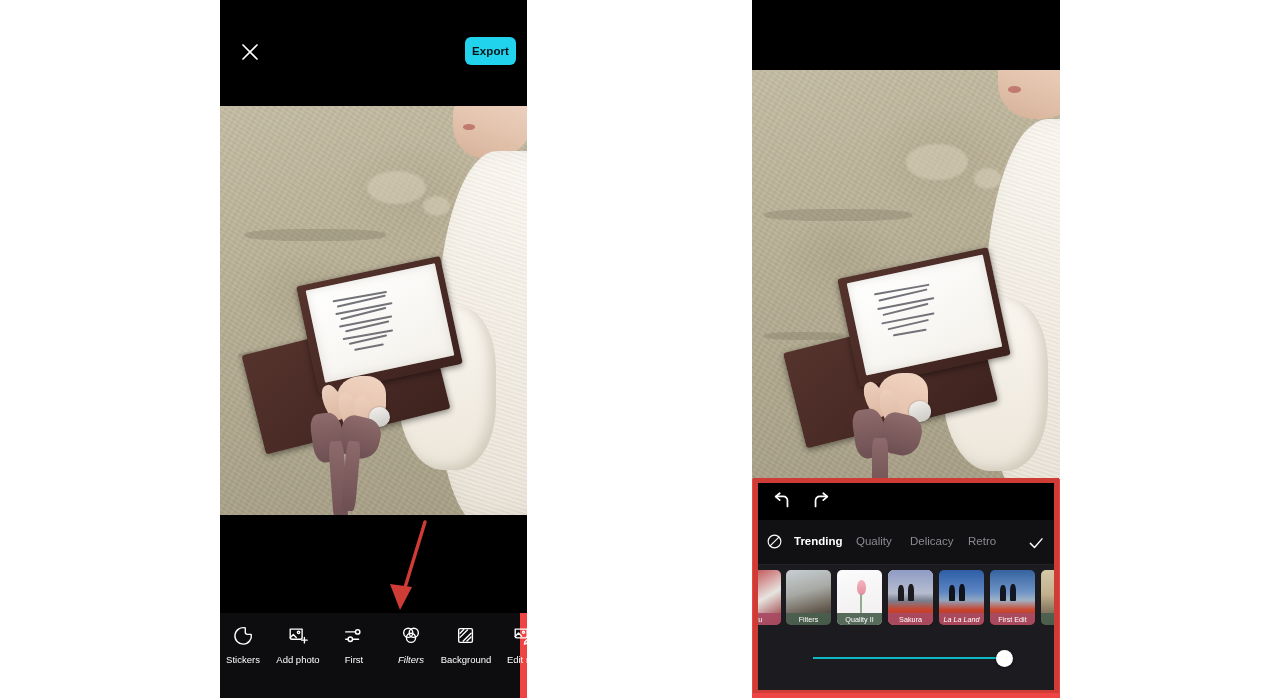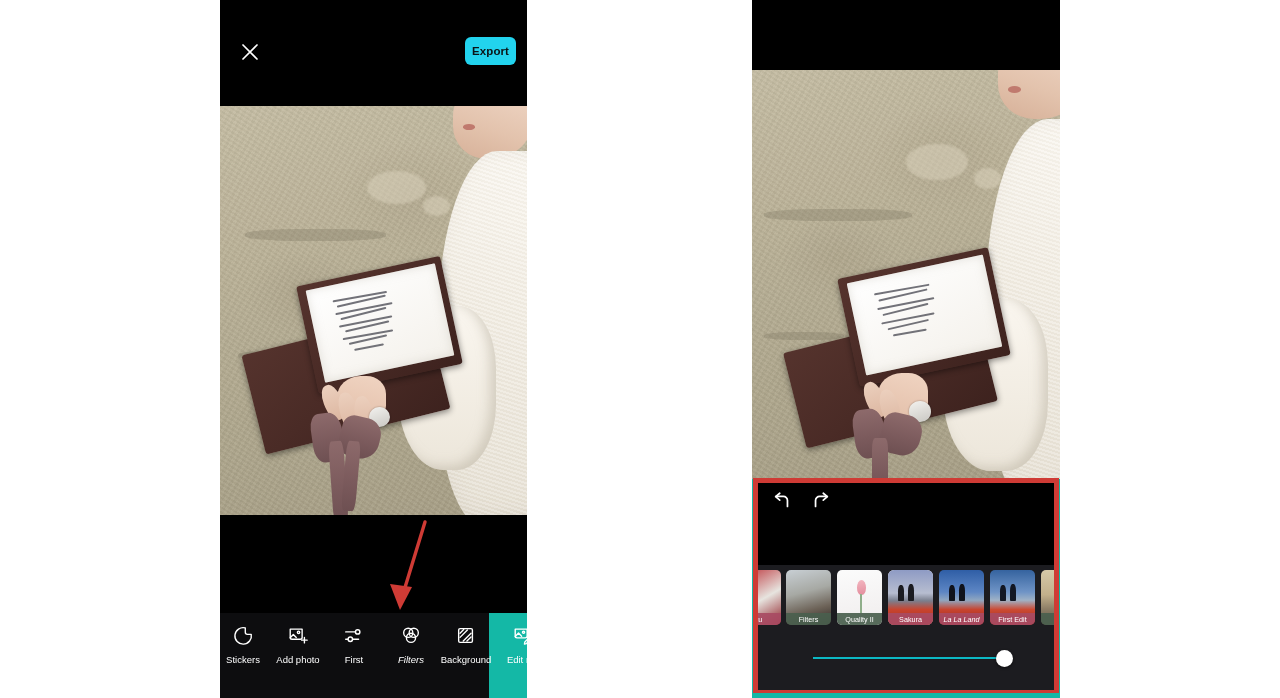--- a/index.html
+++ b/index.html
@@ -5,21 +5,21 @@
   html, body {
     margin: 0; padding: 0;
     width: 1280px; height: 698px;
     background: #ffffff;
     font-family: "Liberation Sans", sans-serif;
     overflow: hidden;
   }
   .stage { position: relative; width: 1280px; height: 698px; background:#fff; }
 
   
-  .panel { position: absolute; overflow: hidden; background:#14b8a6; }
+  .panel { position: absolute; overflow: hidden; background:#ef4444; }
   .panel-left  { left: 220px; top: 0;   width: 307px; height: 698px; }
   .panel-right { left: 752px; top: 0;   width: 308px; height: 698px; }
 
   
   .topbar {
     position:absolute; left:0; top:0; width:100%; height:106px;
     background:#000;
   }
   .close-btn {
     position:absolute; left:18px; top:40px; width:24px; height:24px;
@@ -117,21 +117,21 @@
     position:absolute; border-radius:50%;
     background:linear-gradient(160deg,#f3f2ef,#c9c7c2);
     box-shadow:0 0 2px rgba(0,0,0,.4);
   }
 
   
   .lower-black{
     position:absolute; left:0; top:515px; width:307px; height:98px; background:#000;
   }
   .toolbar{
-    position:absolute; left:0; top:613px; width:269px; height:85px;
+    position:absolute; left:0; top:613px; width:300px; height:85px;
     background:#0d0d0f;
   }
   .tool{
     position:absolute; top:12px; width:56px;
     display:flex; flex-direction:column; align-items:center; gap:7px;
   }
   .tool .ico{ width:22px; height:22px; display:block; }
   .tool .lbl{ color:#fff; font-size:9.5px; white-space:nowrap; }
 
   
@@ -384,20 +384,37 @@
           </svg>
         </span>
         <span class="undo-ico" style="left:52px;">
           <svg viewBox="0 0 24 22" width="22" height="20" fill="none" stroke="#fff" stroke-width="1.9" stroke-linecap="round" stroke-linejoin="round">
             <path d="M6 17V10.5A4.5 4.5 0 0 1 10.5 6H18.5"></path>
             <path d="M14.5 2.5 L19 6.2 L14.5 10"></path>
           </svg>
         </span>
       </div>
 
+      <div class="tabs-row">
+        <span style="position:absolute;left:8px;top:13px;">
+          <svg viewBox="0 0 24 24" width="17" height="17" fill="none" stroke="#fff" stroke-width="1.6">
+            <circle cx="12" cy="12" r="9"></circle>
+            <path d="M5.8 18.2 L18.2 5.8"></path>
+          </svg>
+        </span>
+        <span class="tab active" style="position:absolute;left:36px;top:15px;">Trending</span>
+        <span class="tab" style="position:absolute;left:98px;top:15px;">Quality</span>
+        <span class="tab" style="position:absolute;left:152px;top:15px;">Delicacy</span>
+        <span class="tab" style="position:absolute;left:210px;top:15px;">Retro</span>
+        <span style="position:absolute;right:9px;top:14px;">
+          <svg viewBox="0 0 24 24" width="18" height="18" fill="none" stroke="#fff" stroke-width="1.9" stroke-linecap="round" stroke-linejoin="round">
+            <path d="M4.5 12.5 L10 18 L20 6.5"></path>
+          </svg>
+        </span>
+      </div>
 
       <div class="thumbs-row">
         <div class="thumb" style="left:-22px;">
           <div class="img tn-red"></div>
           <div class="cap pink">ku</div>
         </div>
         <div class="thumb" style="left:28px;">
           <div class="img tn-portrait"></div>
           <div class="cap green">Filters</div>
         </div>

